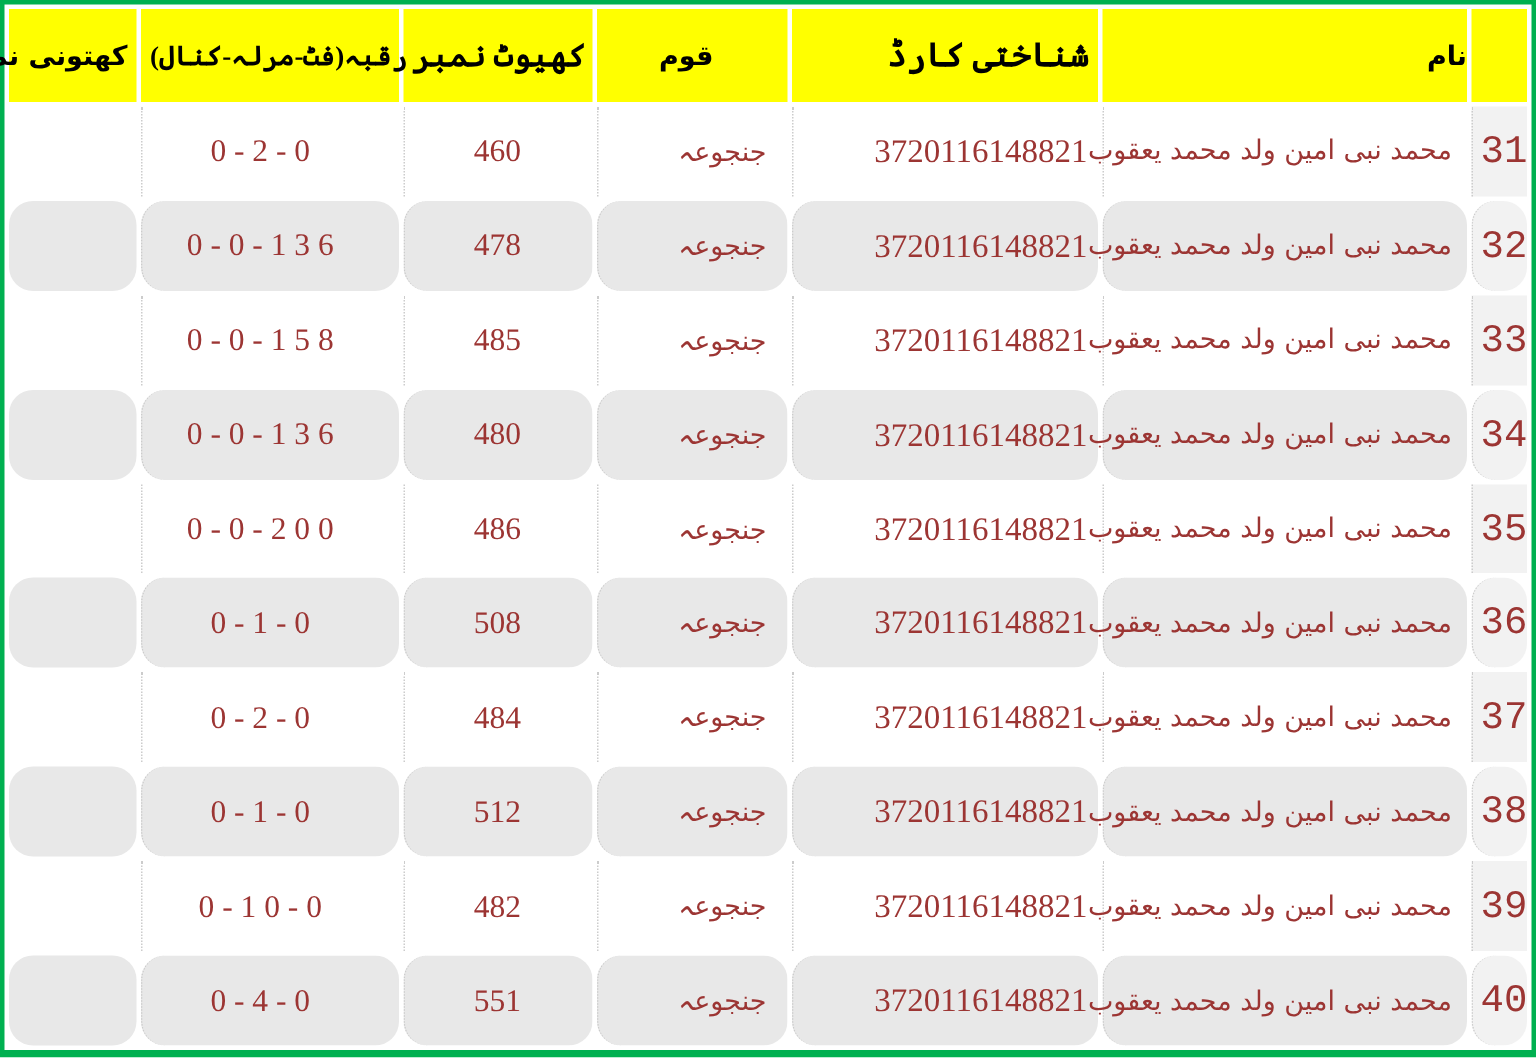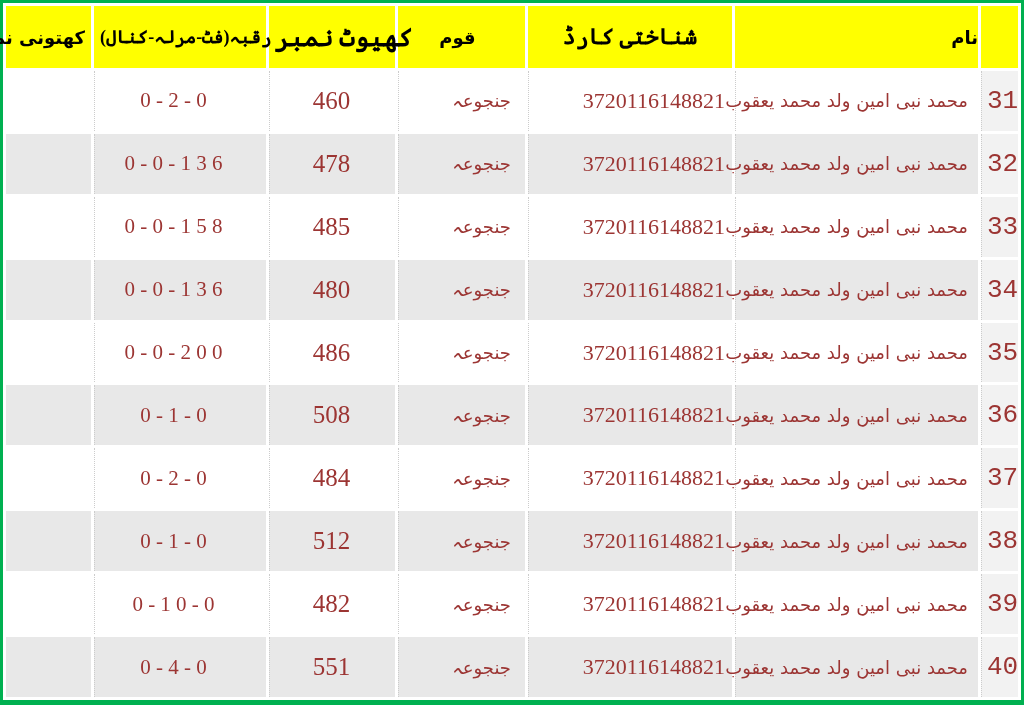--- a/index.html
+++ b/index.html
@@ -40,35 +40,35 @@
     color: #000000;
     font-family: "DejaVu Sans", sans-serif;
     font-weight: bold;
     font-size: 19px;
     height: 62px;
     vertical-align: middle;
     white-space: nowrap;
     padding: 0 6px;
   }
   thead th.c-name   { text-align: right; padding-right: 0; }
-  thead th.c-cnic   { text-align: center; }
+  thead th.c-cnic   { }
   thead th.c-qaum   { text-align: center; margin-top: 36px; }
   thead th.c-khewat { text-align: right; padding-right: 6px; }
   thead th.c-raqba  { text-align: center; font-size: 18px; }
   thead th.c-khatooni { text-align: center; font-size: 18px; }
 
   tbody td {
     background: #ffffff;
     color: var(--text-red, #9c3533);
     height: 58px;
     vertical-align: middle;
     white-space: nowrap;
     padding: 0 6px;
   }
-  tbody tr.alt td { background: var(--stripe-gray, #e8e8e8); }
+  tbody tr.alt td { background: var(--stripe-gray, #e8e8e8); border-radius: 16px; }
   tbody tr td.c-num { background: var(--numcol-gray, #f2f2f2); }
   tbody td:not(:last-child) { border-left: 1px dotted #cccccc; }
 
   .c-num {
     text-align: right;
     direction: ltr;
     font-family: Liberation Mono, monospace;
     font-size: 26px;
   }
   .c-name {
@@ -86,21 +86,21 @@
   .c-qaum {
     text-align: right;
     padding-right: 14px;
     font-family: "DejaVu Sans", sans-serif;
     font-size: 18px;
   }
   .c-khewat {
     text-align: center;
     direction: ltr;
     font-family: "Liberation Serif", serif;
-    font-size: 25px;
+    font-size: 21px;
   }
   .c-raqba {
     text-align: center;
     padding-right: 18px;
     direction: ltr;
     font-family: "Liberation Serif", serif;
     font-size: 21px;
   }
   .c-khatooni { text-align: center; }
 </style>

